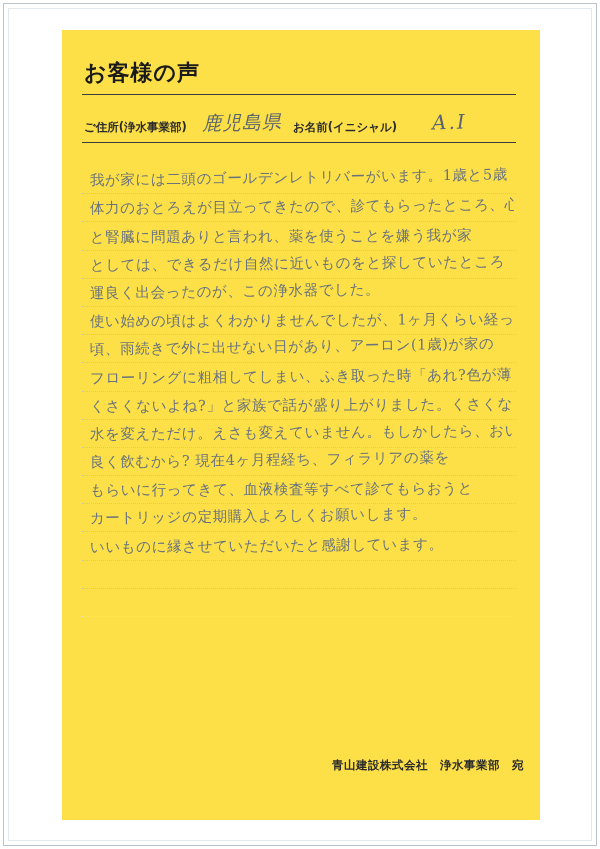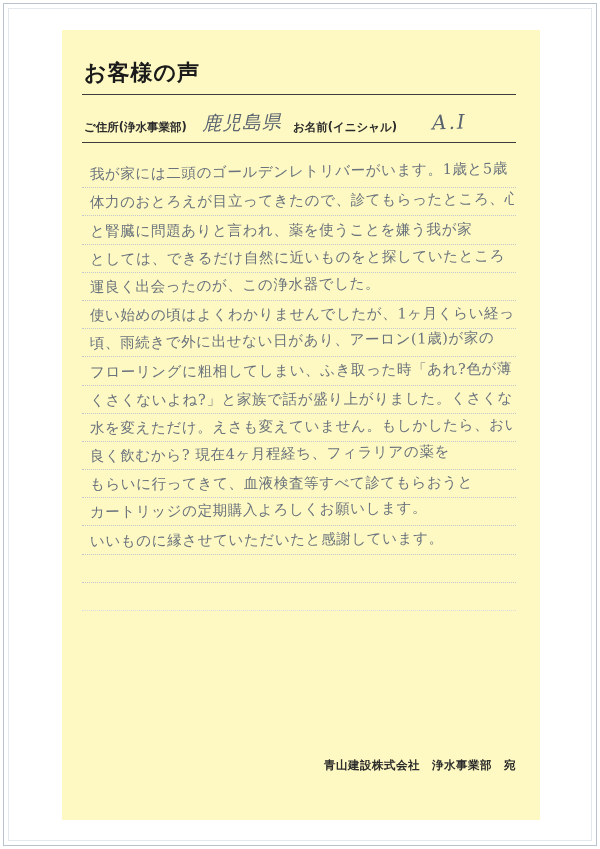--- a/index.html
+++ b/index.html
@@ -37,21 +37,21 @@
     border: 1px solid #e3e8ed;
     box-sizing: border-box;
   }
 
   
   .sheet {
     position: absolute;
     left: 62px; top: 30px;
     width: 478px;
     height: 790px;
-    background: #fef9c3;
+    background: #fde047;
   }
 
   .doc-title {
     position: absolute;
     left: 22px;
     top: 28px;
     font-size: 22px;
     font-weight: bold;
     color: #1a1a1a;
     letter-spacing: 1px;
@@ -113,21 +113,21 @@
     top: 112px;
     width: 434px;
     height: 0;
     border-top: 1px solid #3d3d3d;
   }
 
   
   .body-lines {
     position: absolute;
     left: 20px;
-    top: 130px;
+    top: 136px;
     width: 434px;
   }
   .line {
     position: relative;
     height: 27.2px;
     border-bottom: 1px dotted #c2c7cd;
   }
   .line-text {
     position: absolute;
     left: 8px;
@@ -142,21 +142,21 @@
     transform: rotate(-0.5deg);
     transform-origin: left bottom;
   }
   .line:nth-child(odd) .line-text { transform: rotate(-0.8deg); }
   .line:nth-child(3n) .line-text { transform: rotate(-0.3deg); }
   .line.blank { border-bottom: 1px dotted #c2c7cd; }
   .line.faint { border-bottom: 1px dotted #d9dde1; }
 
   .footer {
     position: absolute;
-    right: 24px;
+    right: 16px;
     top: 728px;
     font-size: 11.5px;
     font-weight: bold;
     color: #2b2b2b;
     font-family: Liberation Mono, monospace;
     letter-spacing: 0.5px;
   }
 </style>
 </head>
 <body>

